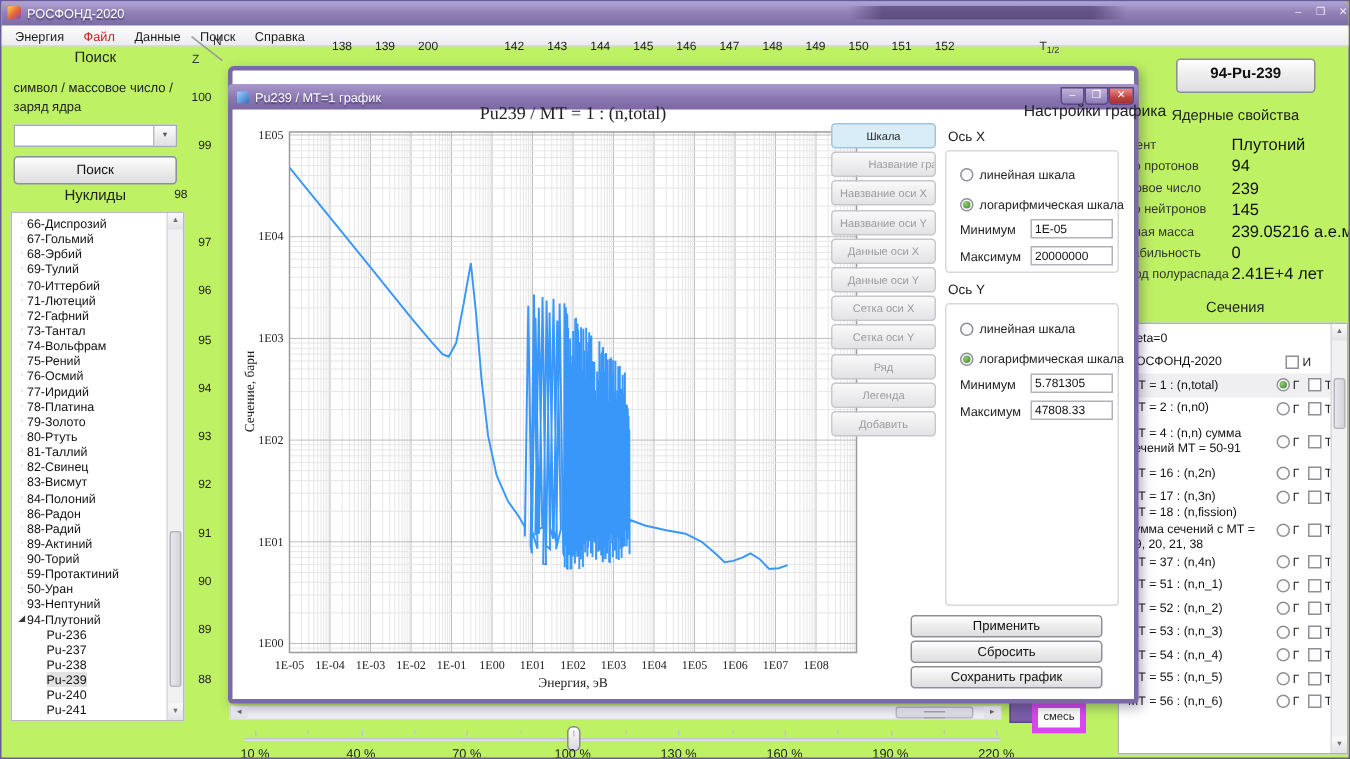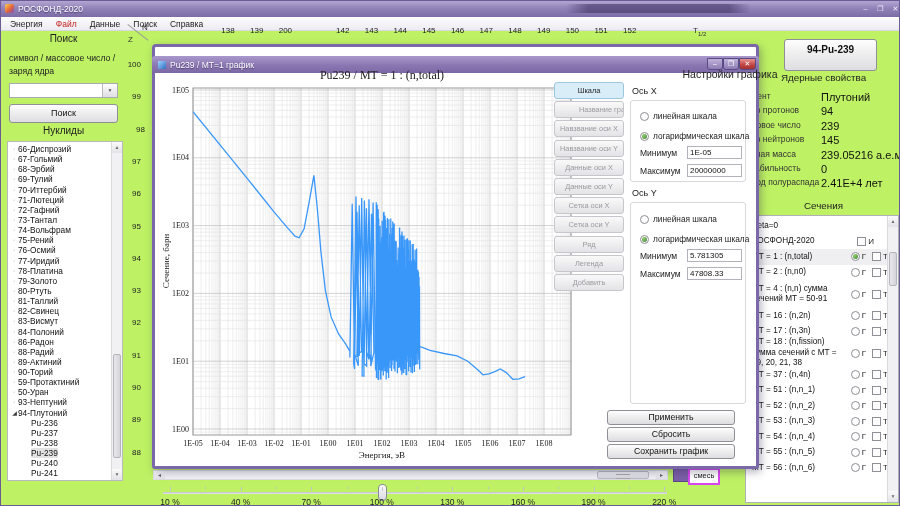--- a/index.html
+++ b/index.html
@@ -40,21 +40,21 @@
   .scr-arr{left:0;width:10px;height:11px;background:linear-gradient(#fafafa,#e3e3e8);font-size:5px;color:#707070;
     text-align:center;line-height:11px;}
   #nuc-thumb{left:1px;top:212px;width:8px;height:104px;background:linear-gradient(90deg,#e8e8ec,#d3d3da);
     border:1px solid #b5b5bd;border-radius:2px;box-sizing:border-box;}
   
   .axis-corner{font-size:8px;color:#333;}
   .nval{top:25px;width:28px;text-align:center;font-size:8px;color:#222;}
   .zval{width:16px;text-align:right;font-size:8px;color:#222;}
   #diag{left:127px;top:23px;width:26px;height:1px;background:#999;transform:rotate(38deg);transform-origin:left top;}
   #sel-cell{left:672px;top:464px;width:14px;height:15px;background:#7a5fa8;border:1px solid #5d4689;}
-  #mix-tab{left:687px;top:467px;width:28px;height:13px;background:#fff;border:2px solid #d946ef;
+  #mix-tab{left:687px;top:467px;width:28px;height:13px;background:#fff;border:4px solid #d946ef;
     font-size:7.5px;line-height:12px;text-align:center;color:#222;}
   
   #hscroll{left:152px;top:469px;width:515px;height:10px;background:#f2f2f5;border:1px solid #dcdce2;box-sizing:border-box;}
   .hbtn{top:0;width:11px;height:8px;background:linear-gradient(#fbfbfc,#e2e2e8);font-size:5px;color:#666;
     text-align:center;line-height:8px;}
   #hthumb{left:443px;top:0;width:52px;height:8px;background:linear-gradient(#f4f4f7,#d9d9e0);
     border:1px solid #bcbcc6;border-radius:2px;box-sizing:border-box;}
   #hthumb::after{content:"";position:absolute;left:18px;top:2px;width:14px;height:3px;
     border-top:1px solid #aaa;border-bottom:1px solid #aaa;}
   
@@ -87,21 +87,21 @@
     box-sizing:border-box;flex:none;}
   .radio.sel::after{content:"";display:block;width:5px;height:5px;margin:1px;border-radius:50%;
     background:radial-gradient(circle at 35% 35%,#8fd06a,#3f7d36);}
   .checkbox{width:9px;height:9px;border:1px solid #8f8f96;background:#fdfdfd;box-sizing:border-box;flex:none;}
   .opt-row{display:flex;align-items:center;gap:4px;position:absolute;left:485px;font-size:8.3px;color:#222;}
   .mm-label{left:485px;font-size:8.5px;color:#222;position:absolute;}
   .mm-input{left:532px;width:55px;height:13px;border:1px solid #b2b2ba;font-size:8px;color:#111;
     padding:0 2px;position:absolute;background:#fff;box-sizing:border-box;font-family:"Liberation Sans",sans-serif;}
   .dlg-btn{left:452px;width:128px;height:15px;font-size:8.7px;line-height:13px;position:absolute;}
   
-  #nuclide-badge{left:783px;top:38px;width:93px;height:32px;font-size:10px;font-weight:600;line-height:19px;}
+  #nuclide-badge{left:783px;top:38px;width:93px;height:23px;font-size:10px;font-weight:600;line-height:19px;}
   #props-title{left:760px;top:71px;width:125px;text-align:center;font-size:9.8px;color:#222;}
   .prop-label{left:735px;width:120px;font-size:8.5px;color:#333;white-space:nowrap;}
   .prop-value{left:820px;width:80px;font-size:11px;color:#111;white-space:nowrap;}
   #sections-title{left:760px;top:199px;width:125px;text-align:center;font-size:9.8px;color:#222;}
   #sections-list{left:744px;top:214px;width:154px;height:288px;background:#fff;border:1px solid #b0b0b8;
     box-sizing:border-box;overflow:hidden;padding-right:10px;}
   .sec-row{display:flex;align-items:center;padding-left:6px;font-size:8.2px;color:#111;box-sizing:border-box;}
   .sec-row.hl{background:#efeff1;}
   .sec-text{flex:1;line-height:10.5px;overflow:hidden;}
   .sec-ctrls{display:flex;align-items:center;gap:2px;flex:none;margin-left:2px;}
@@ -302,21 +302,21 @@
       <div class="abs nval" style="left: 471.3px;">147</div>
       <div class="abs nval" style="left: 500px;">148</div>
       <div class="abs nval" style="left: 528.7px;">149</div>
       <div class="abs nval" style="left: 557.4px;">150</div>
       <div class="abs nval" style="left: 586.1px;">151</div>
       <div class="abs nval" style="left: 614.8px;">152</div>
     </div>
   <div id="z-col">
       <div class="abs zval" style="left: 124px; top: 59px;">100</div>
       <div class="abs zval" style="left: 124px; top: 91.3px;">99</div>
-      <div class="abs zval" style="left: 128px; top: 123.6px;">98</div>
+      <div class="abs zval" style="left: 108px; top: 123.6px;">98</div>
       <div class="abs zval" style="left: 124px; top: 155.9px;">97</div>
       <div class="abs zval" style="left: 124px; top: 188.2px;">96</div>
       <div class="abs zval" style="left: 124px; top: 220.5px;">95</div>
       <div class="abs zval" style="left: 124px; top: 252.8px;">94</div>
       <div class="abs zval" style="left: 124px; top: 285.1px;">93</div>
       <div class="abs zval" style="left: 124px; top: 317.4px;">92</div>
       <div class="abs zval" style="left: 124px; top: 349.7px;">91</div>
       <div class="abs zval" style="left: 124px; top: 382px;">90</div>
       <div class="abs zval" style="left: 124px; top: 414.3px;">89</div>
       <div class="abs zval" style="left: 124px; top: 446.6px;">88</div>

